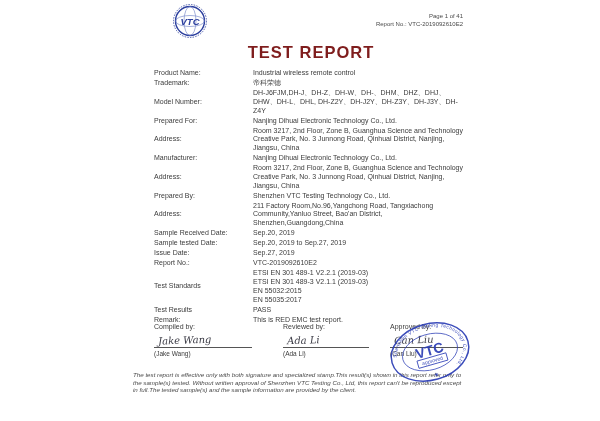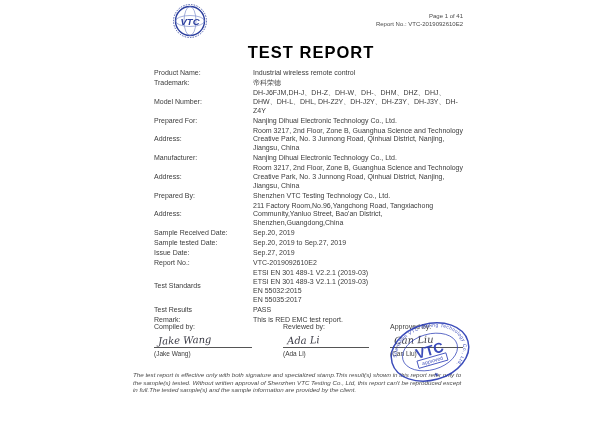--- a/index.html
+++ b/index.html
@@ -5,21 +5,21 @@
   html,body{margin:0;padding:0;background:#ffffff;}
   .page{
     position:relative;width:600px;height:421px;background:#ffffff;
     font-family:"Liberation Sans", sans-serif;color:#3b3b3b;overflow:hidden;
   }
   
   .logo{position:absolute;left:169px;top:3px;width:42px;height:36px;}
   .pageinfo{position:absolute;top:12px;right:137px;text-align:right;
     font-size:6px;line-height:8px;color:#4a4a4a;}
   .title{position:absolute;top:43px;left:154px;width:314px;text-align:center;
-    font-size:16.5px;font-weight:bold;letter-spacing:1px;color:#000000;}
+    font-size:16.5px;font-weight:bold;letter-spacing:1px;color:#7f1d1d;}
   
   .fields{position:absolute;left:154px;top:69px;width:314px;}
   .frow{display:grid;grid-template-columns:99px 1fr;align-items:center;
     margin-bottom:1.2px;}
   .flabel{font-size:7px;line-height:8.8px;color:#3b3b3b;padding-right:4px;}
   .fvalue{font-size:7px;line-height:8.8px;color:#3b3b3b;white-space:pre-line;}
   
   .sigs{position:absolute;left:0;top:322px;width:600px;height:46px;}
   .sigcol{position:absolute;top:0;}
   .sigcol.c1{left:154px;width:98px;}

